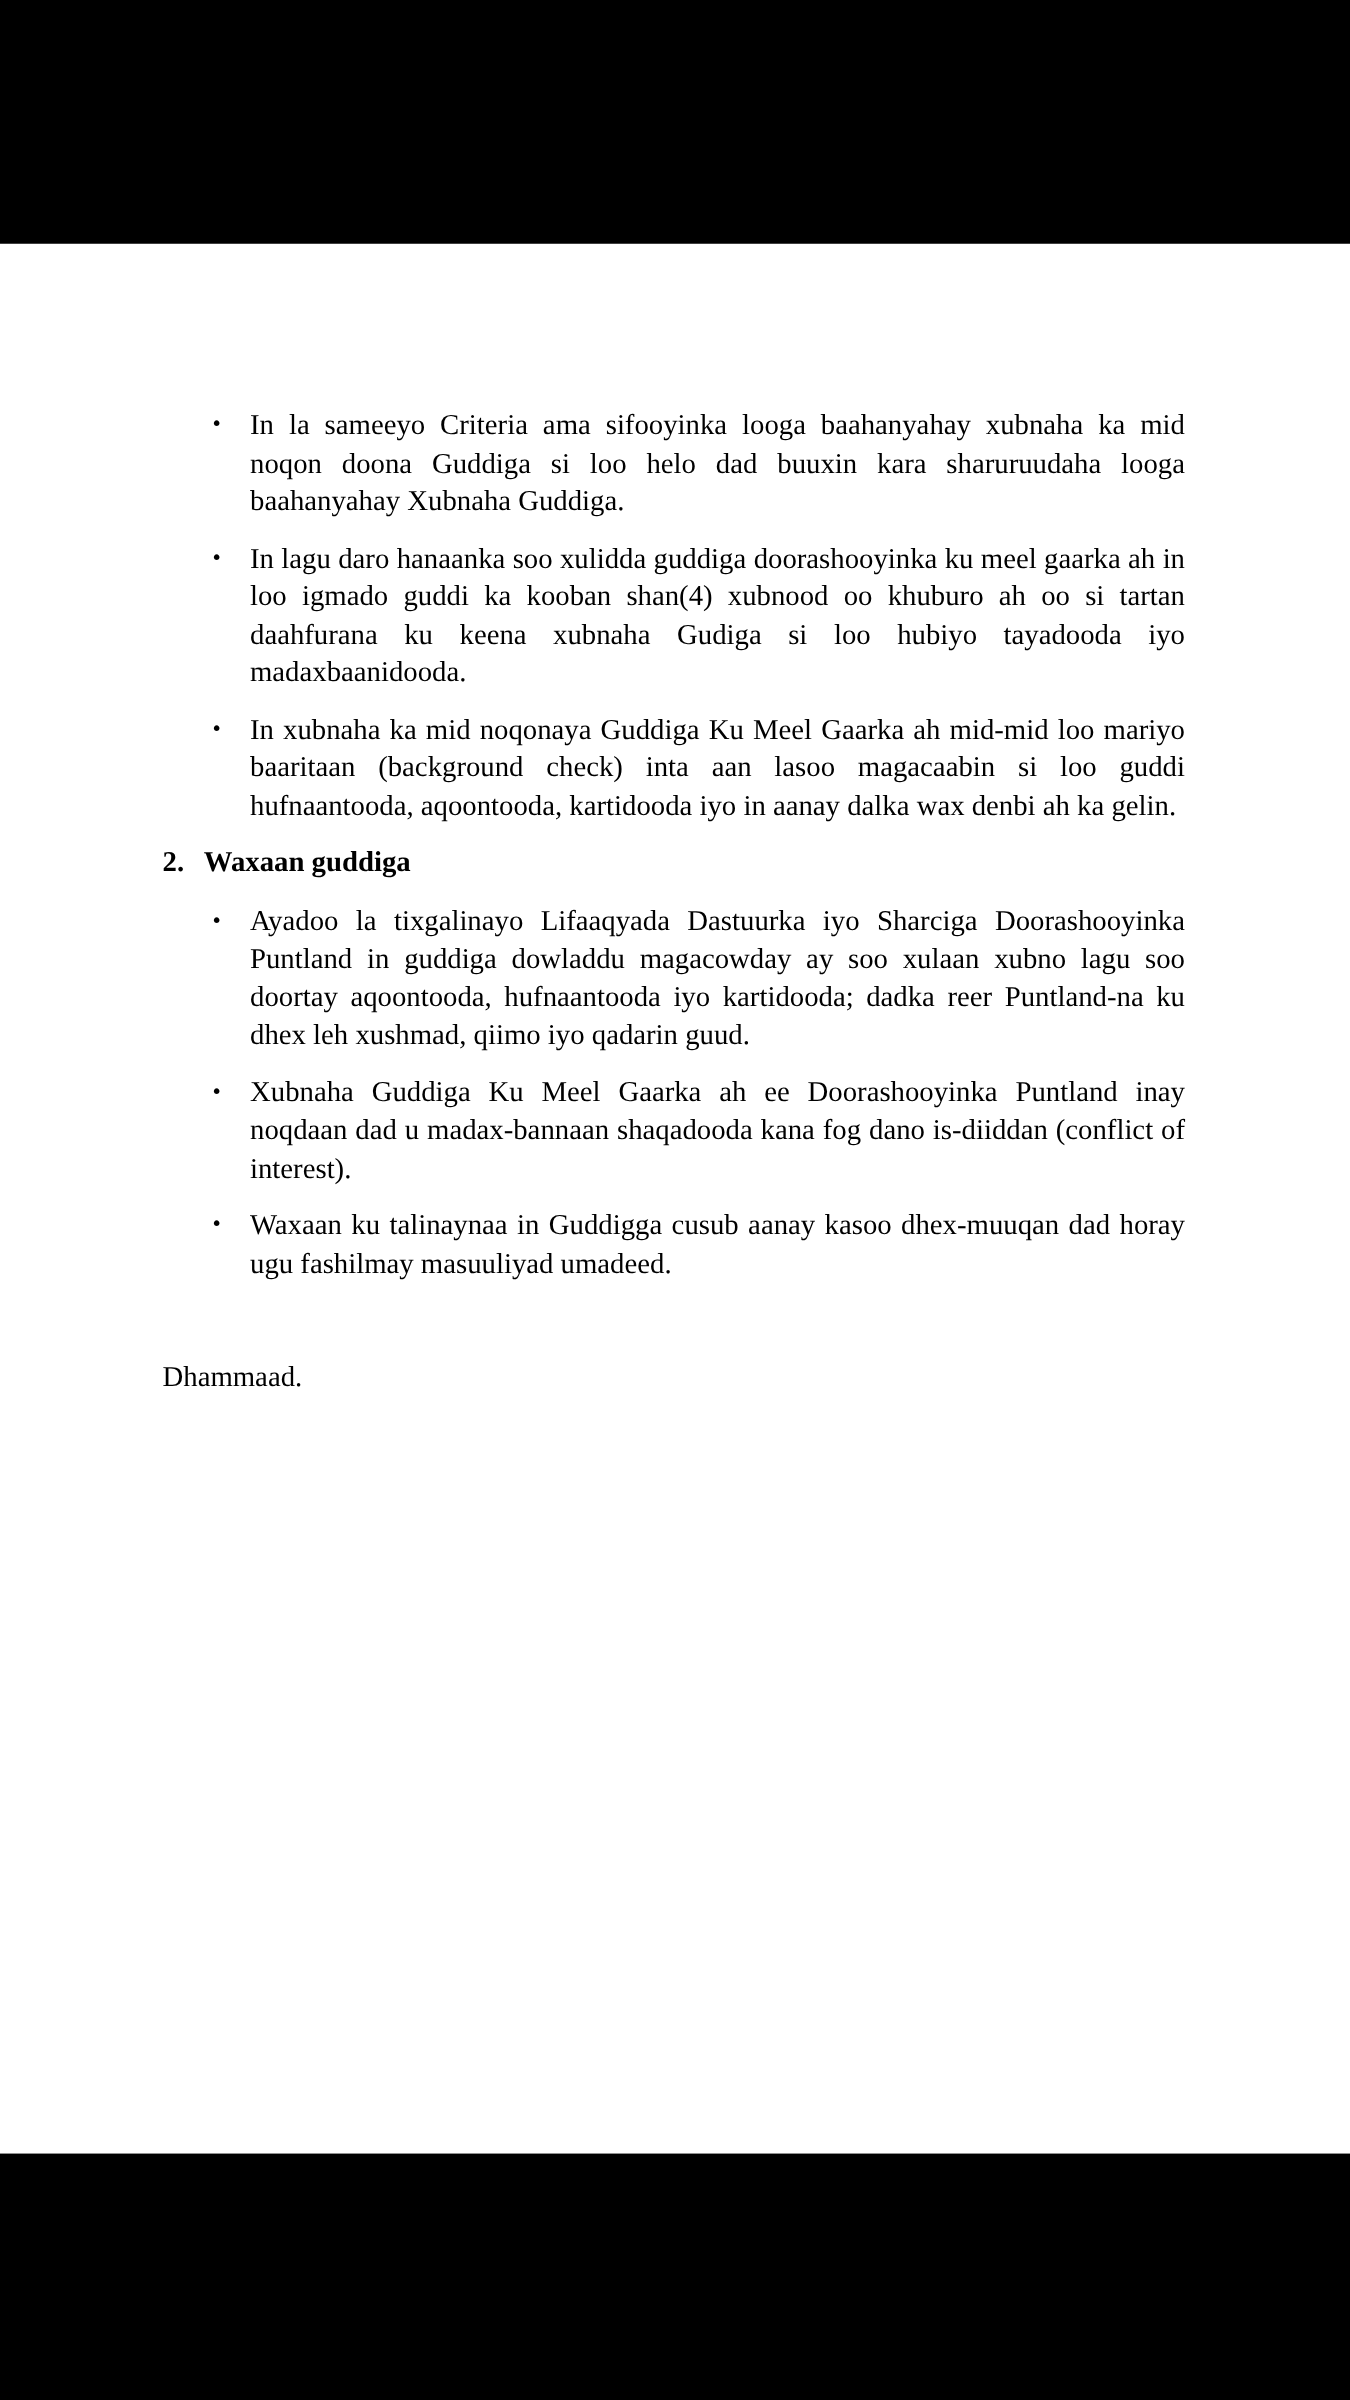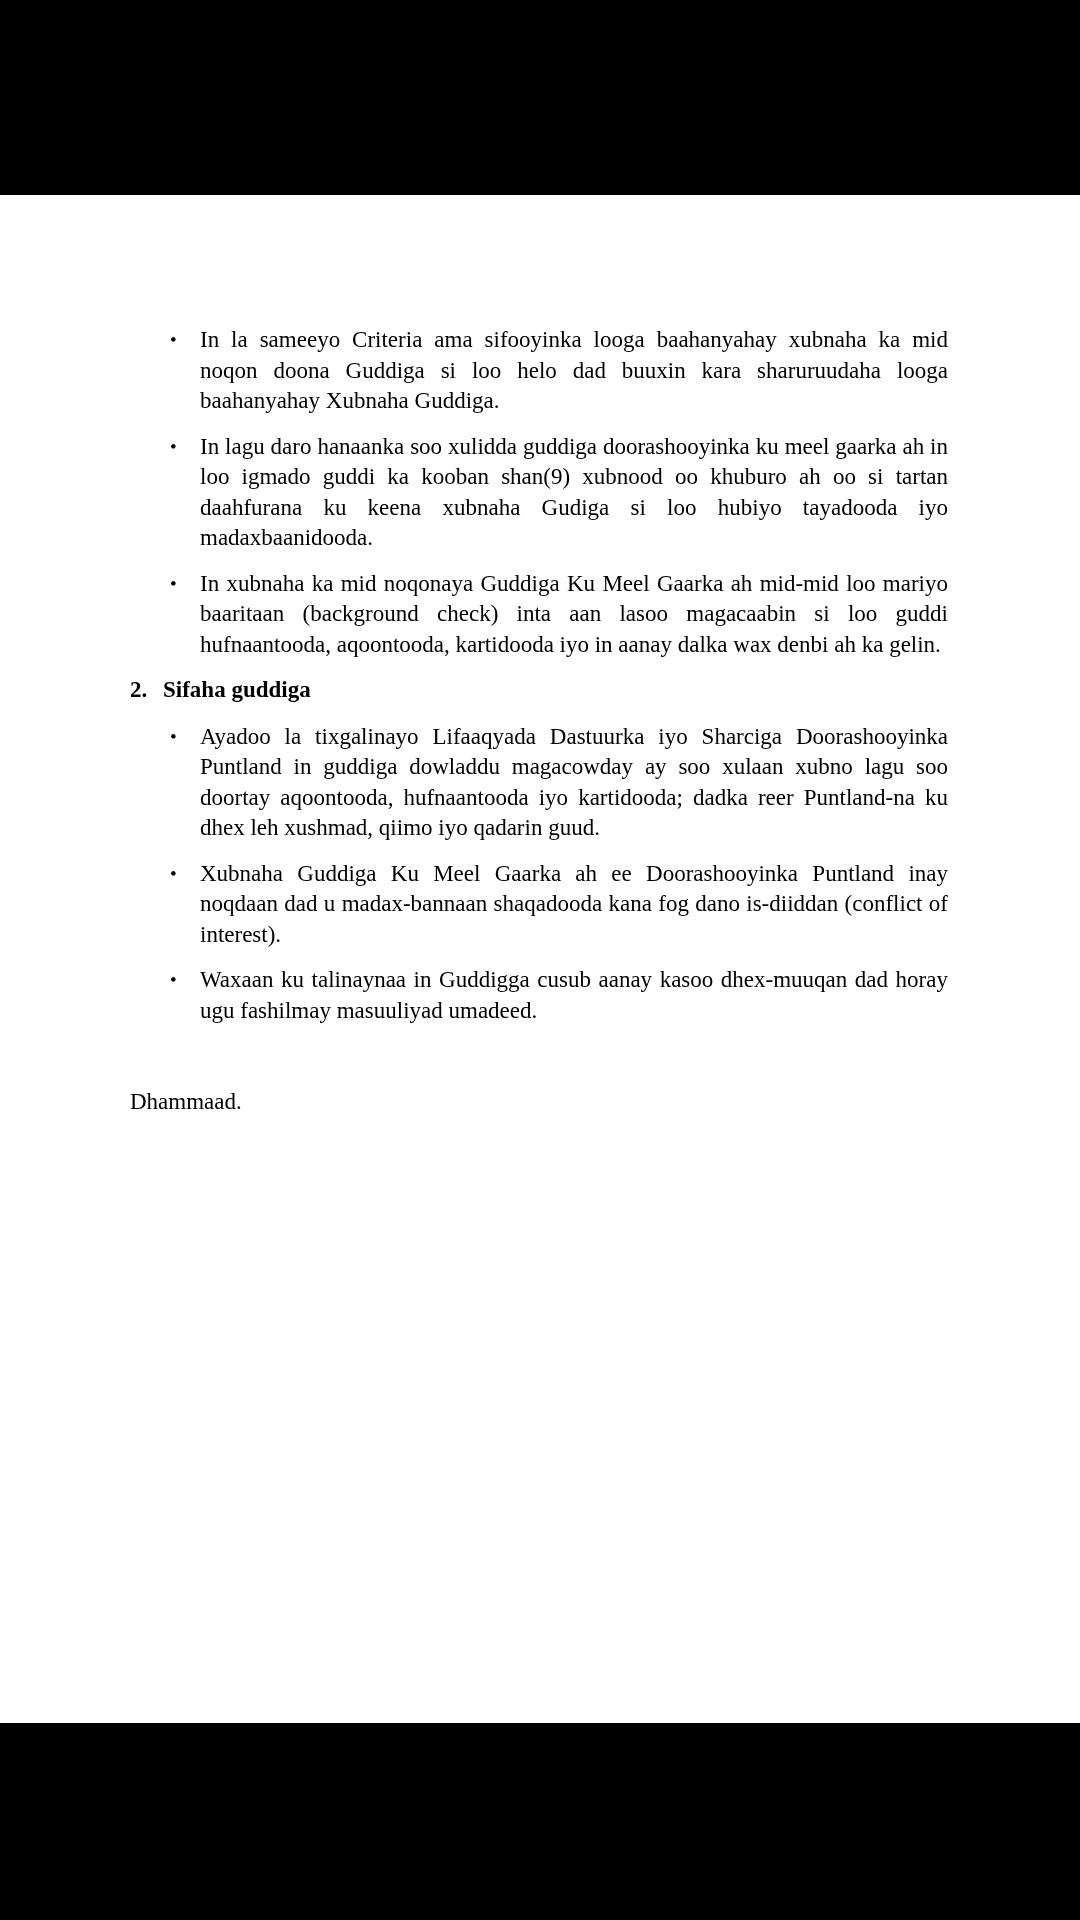--- a/index.html
+++ b/index.html
@@ -73,31 +73,31 @@
 
   <div class="page">
 
     <ul class="bullet-list">
       <li class="bullet-item">
         <span class="bullet-marker">•</span>
         <span class="bullet-text">In la sameeyo Criteria ama sifooyinka looga baahanyahay xubnaha ka mid noqon doona Guddiga si loo helo dad buuxin kara sharuruudaha looga baahanyahay Xubnaha Guddiga.</span>
       </li>
       <li class="bullet-item">
         <span class="bullet-marker">•</span>
-        <span class="bullet-text">In lagu daro hanaanka soo xulidda guddiga doorashooyinka ku meel gaarka ah in loo igmado guddi ka kooban shan(9) xubnood oo khuburo ah oo si tartan daahfurana ku keena xubnaha Gudiga si loo hubiyo tayadooda iyo madaxbaanidooda.</span>
+        <span class="bullet-text">In lagu daro hanaanka soo xulidda guddiga doorashooyinka ku meel gaarka ah in loo igmado guddi ka kooban shan(4) xubnood oo khuburo ah oo si tartan daahfurana ku keena xubnaha Gudiga si loo hubiyo tayadooda iyo madaxbaanidooda.</span>
       </li>
       <li class="bullet-item">
         <span class="bullet-marker">•</span>
         <span class="bullet-text">In xubnaha ka mid noqonaya Guddiga Ku Meel Gaarka ah mid-mid loo mariyo baaritaan (background check) inta aan lasoo magacaabin si loo guddi hufnaantooda, aqoontooda, kartidooda iyo in aanay dalka wax denbi ah ka gelin.</span>
       </li>
     </ul>
 
     <div class="section-heading">
       <span class="section-number">2.</span>
-      <span class="section-title">Sifaha guddiga</span>
+      <span class="section-title">Waxaan guddiga</span>
     </div>
 
     <ul class="bullet-list">
       <li class="bullet-item">
         <span class="bullet-marker">•</span>
         <span class="bullet-text">Ayadoo la tixgalinayo Lifaaqyada Dastuurka iyo Sharciga Doorashooyinka Puntland in guddiga dowladdu magacowday ay soo xulaan xubno lagu soo doortay aqoontooda, hufnaantooda iyo kartidooda; dadka reer Puntland-na ku dhex leh xushmad, qiimo iyo qadarin guud.</span>
       </li>
       <li class="bullet-item">
         <span class="bullet-marker">•</span>
         <span class="bullet-text">Xubnaha Guddiga Ku Meel Gaarka ah ee Doorashooyinka Puntland inay noqdaan dad u madax-bannaan shaqadooda kana fog dano is-diiddan (conflict of interest).</span>

